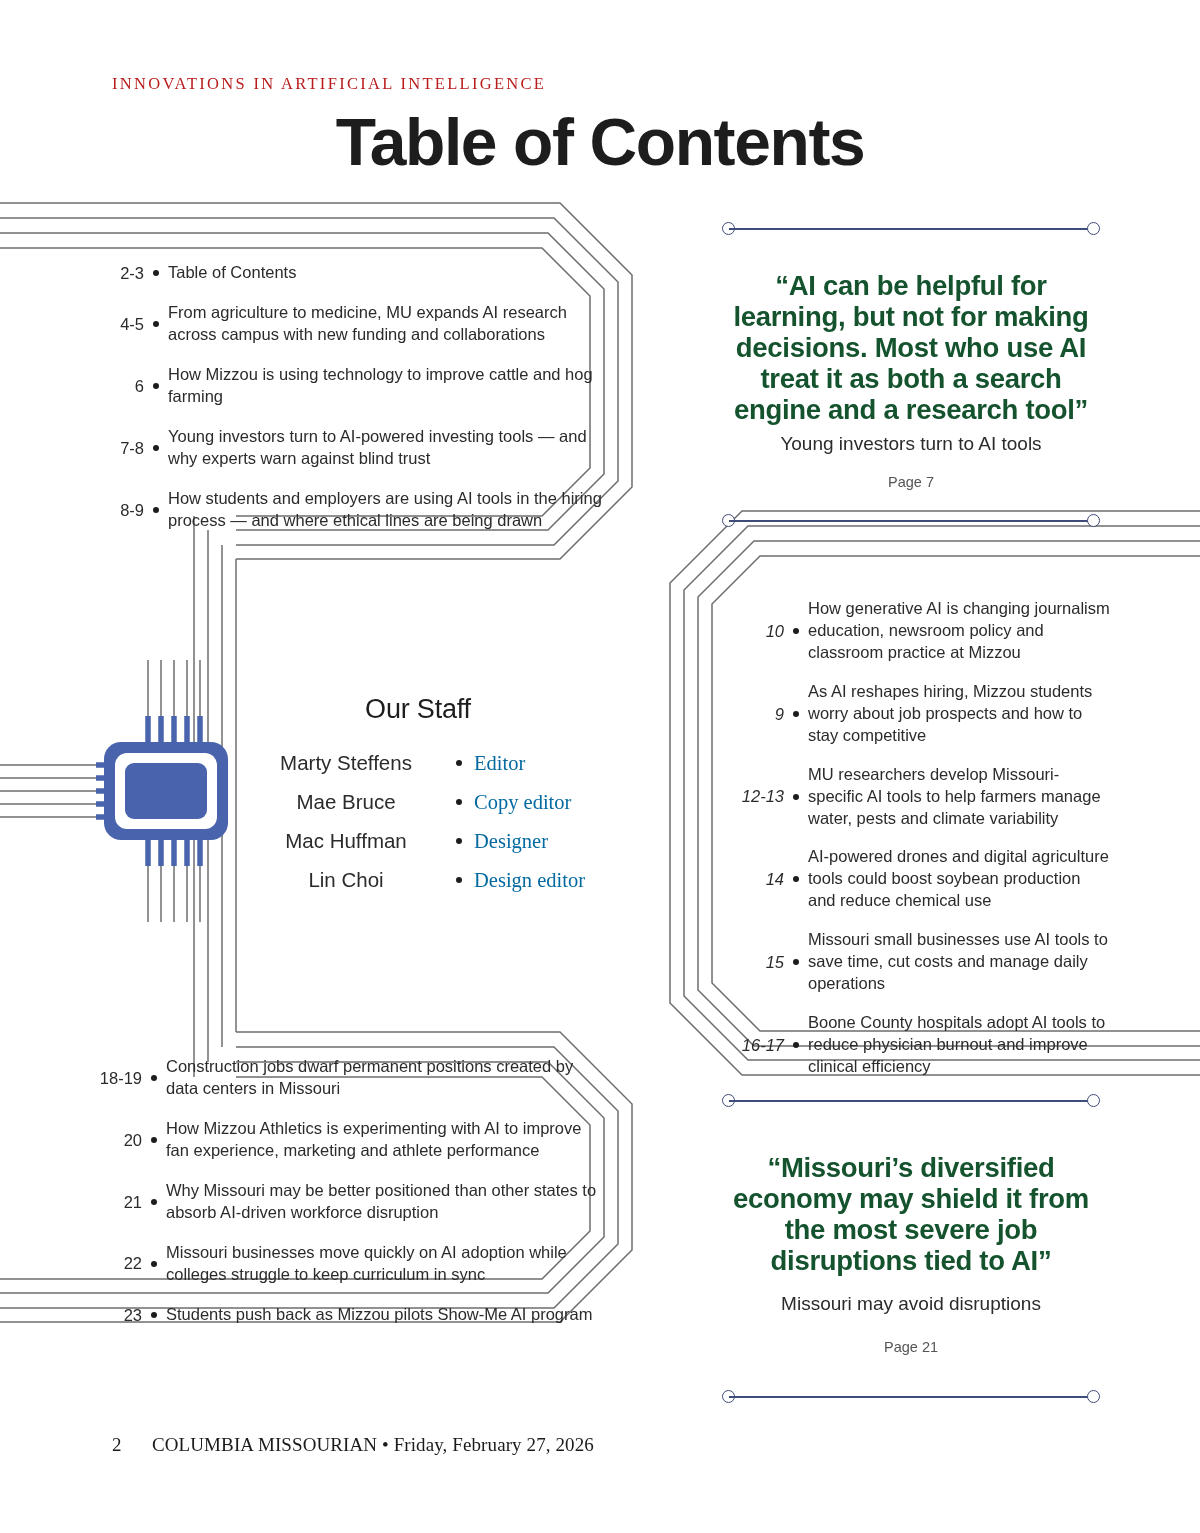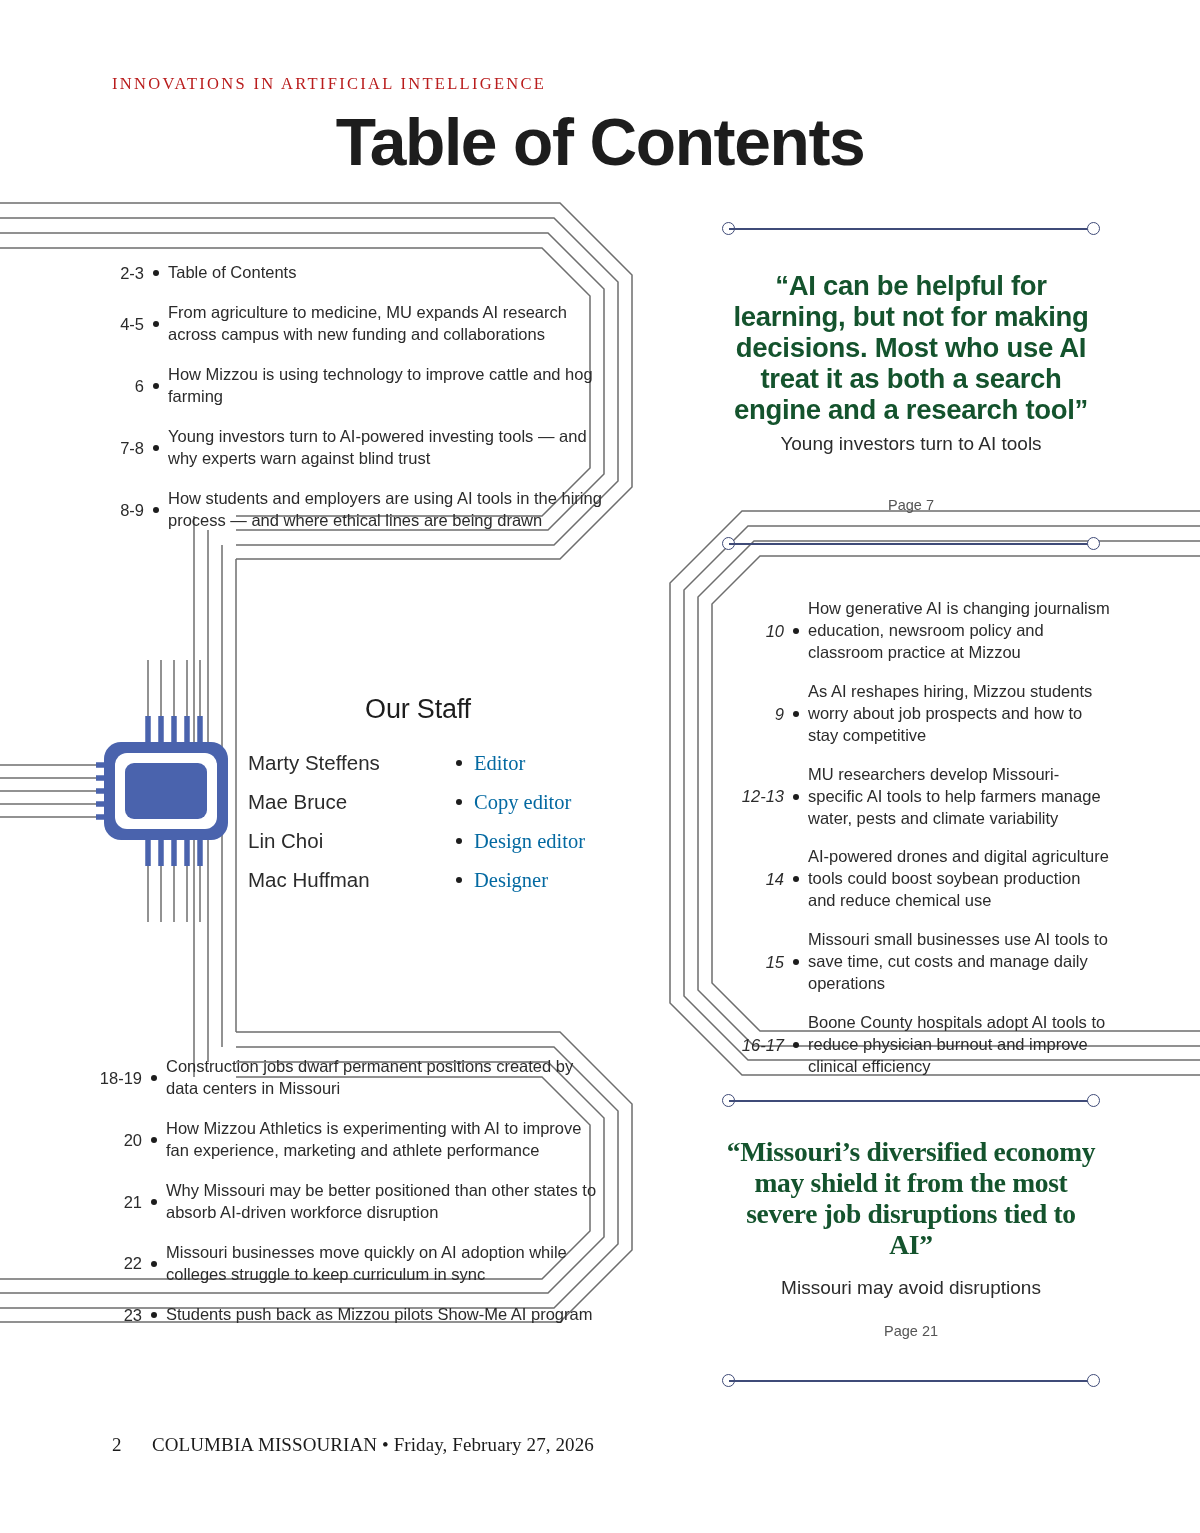--- a/index.html
+++ b/index.html
@@ -121,24 +121,24 @@
     line-height: 1.3;
   }
   .quote-page {
     font-size: 14.5px;
     color: #555;
   }
 
   #quote-1 { left: 722px; top: 222px; width: 378px; }
   #quote-1 .quote-text { margin-top: 34px; }
   #quote-1 .quote-sub  { margin-top: 7px; }
-  #quote-1 .quote-page { margin-top: 40px; margin-bottom: 24px; }
+  #quote-1 .quote-page { margin-top: 17px; margin-bottom: 24px; }
 
   #quote-2 { left: 722px; top: 1094px; width: 378px; }
-  #quote-2 .quote-text { margin-top: 28px; font-family: Liberation Serif, serif; }
+  #quote-2 .quote-text { margin-top: 44px; }
   #quote-2 .quote-sub  { margin-top: 16px; }
   #quote-2 .quote-page { margin-top: 22px; margin-bottom: 35px; }
 
   
   #staff {
     position: absolute;
     left: 248px; top: 694px;
     width: 340px;
     z-index: 3;
   }
@@ -149,21 +149,21 @@
     margin-bottom: 26px;
     letter-spacing: -0.2px;
   }
   .staff-row {
     display: flex;
     align-items: center;
     margin-bottom: 15px;
     font-size: 20.5px;
     color: #2b2b2b;
   }
-  .staff-name { flex: 0 0 196px; text-align: left; }
+  .staff-name { flex: 0 0 196px; text-align: center; }
   .staff-sep {
     flex: 0 0 30px;
     display: flex; justify-content: center; align-items: center;
   }
   .staff-sep i {
     display: block;
     width: 6px; height: 6px;
     border-radius: 50%;
     background: #1d1d1d;
   }
@@ -436,31 +436,31 @@
     <span class="staff-role">Editor</span>
   </div>
   <div class="staff-row">
     <span class="staff-name">Mae Bruce</span>
     <span class="staff-sep">
         <i></i>
       </span>
     <span class="staff-role">Copy editor</span>
   </div>
   <div class="staff-row">
+    <span class="staff-name">Mac Huffman</span>
+    <span class="staff-sep">
+        <i></i>
+      </span>
+    <span class="staff-role">Designer</span>
+  </div>
+  <div class="staff-row">
     <span class="staff-name">Lin Choi</span>
     <span class="staff-sep">
         <i></i>
       </span>
     <span class="staff-role">Design editor</span>
-  </div>
-  <div class="staff-row">
-    <span class="staff-name">Mac Huffman</span>
-    <span class="staff-sep">
-        <i></i>
-      </span>
-    <span class="staff-role">Designer</span>
   </div>
 </div>
 
 <div id="footer">
   <span class="footer-num">2</span>
   <span class="footer-text">COLUMBIA MISSOURIAN • Friday, February 27, 2026</span>
 </div>
 
 </body></html>

